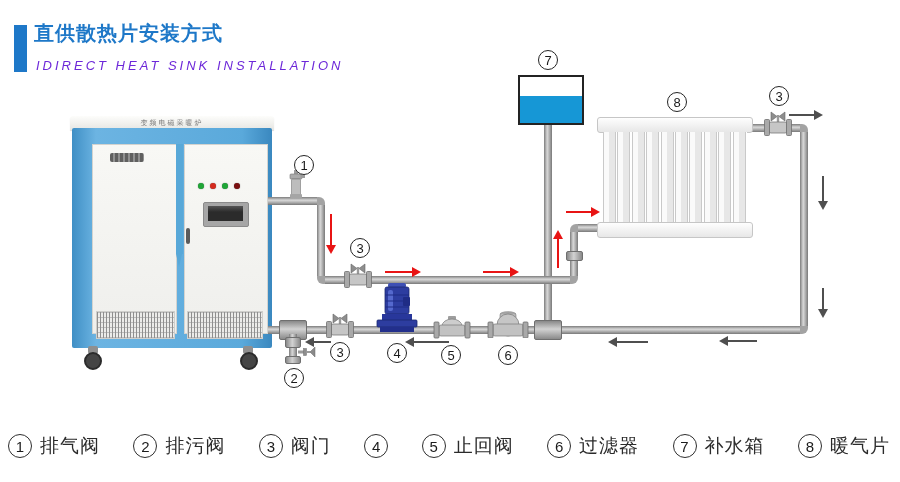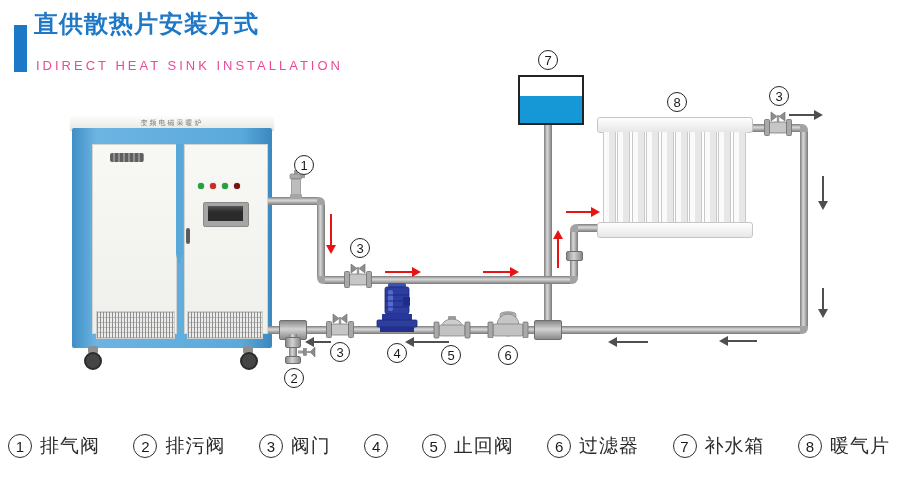--- a/index.html
+++ b/index.html
@@ -1,22 +1,22 @@
 <!DOCTYPE html>
 <html><head>
 <meta charset="utf-8">
 <style>
   html,body{margin:0;padding:0;background:#fff;}
   #canvas{position:relative;width:900px;height:482px;background:#ffffff;overflow:hidden;
           font-family:"Liberation Sans",sans-serif;}
 
   
   .title-bar{position:absolute;left:14px;top:25px;width:13px;height:47px;background:#1e78c8;}
-  .title{position:absolute;left:34px;top:8px;font-size:24px;font-weight:700;color:#1e78c8;letter-spacing:1px;}
-  .subtitle{position:absolute;left:36px;top:58px;font-size:13px;color:#ec4899;letter-spacing:3px;}
+  .title{position:absolute;left:34px;top:20px;font-size:20px;font-weight:700;color:#1e78c8;letter-spacing:1px;}
+  .subtitle{position:absolute;left:36px;top:58px;font-size:13px;color:#6d28d9;letter-spacing:3px;font-style:italic;}
 
   
   .boiler-cap{position:absolute;left:70px;top:116px;width:204px;height:14px;border-radius:3px 3px 0 0;
               background:linear-gradient(180deg,#fdfdfb,#e6e6e2);box-shadow:0 1px 1px rgba(0,0,0,.15);
               display:flex;align-items:center;justify-content:center;}
   .boiler-cap span{font-size:7px;color:#777;letter-spacing:2px;}
   .boiler-body{position:absolute;left:72px;top:128px;width:200px;height:220px;border-radius:2px;
                background:linear-gradient(90deg,#3f8fc5,#6cb4e2 12%,#5aa9db 85%,#3a88bf);}
   .door{position:absolute;background:linear-gradient(180deg,#f8f8f5,#efefec);border:1px solid #d3d3cf;}
   .door-l{left:92px;top:144px;width:83px;height:188px;}

